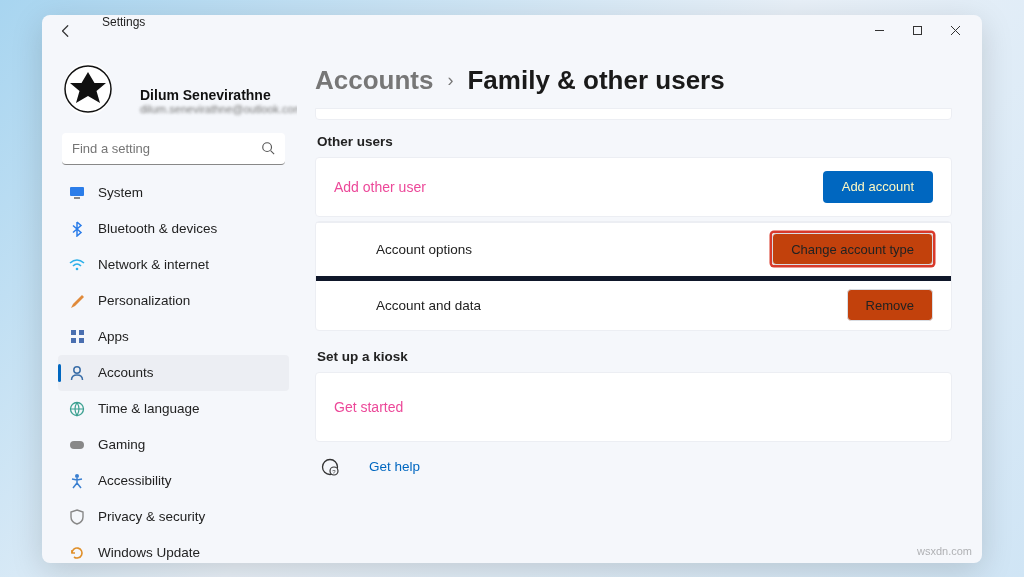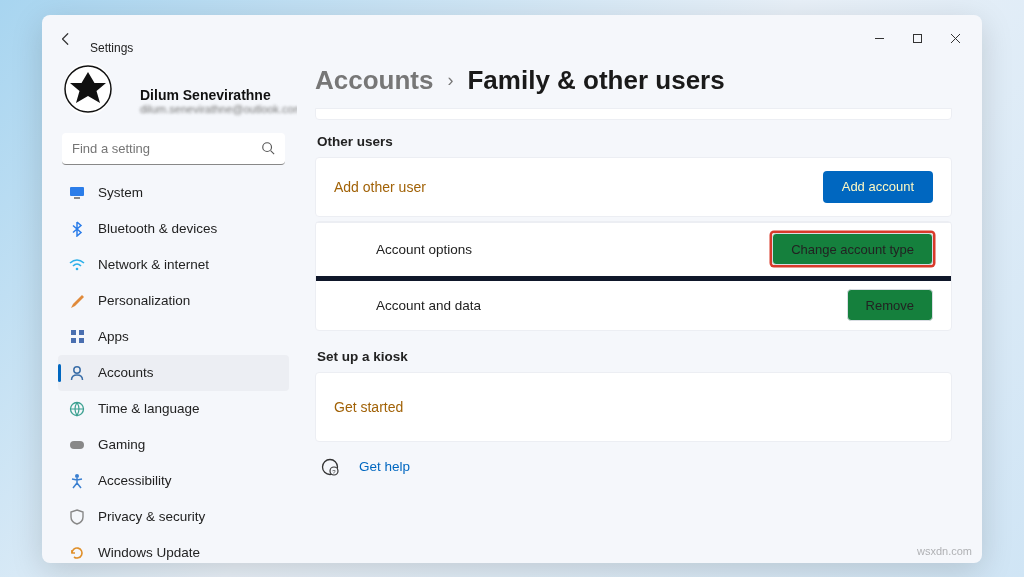--- a/index.html
+++ b/index.html
@@ -20,22 +20,23 @@
       border-radius: 8px;
       box-shadow: 0 8px 32px rgba(0,0,0,0.15);
       display: flex;
       flex-direction: column;
       overflow: hidden;
       position: relative;
     }
     .titlebar {
       height: 40px;
       display: flex;
-      align-items: flex-end;
+      align-items: flex-start;
       padding: 0 8px;
+      gap: 12px;
     }
     .back-btn {
       width: 32px; height: 32px;
       display: flex; align-items: center; justify-content: center;
       cursor: pointer;
       color: #333;
     }
     .title { font-size: 12px; color: #222; margin-left: 8px; }
     .win-controls {
       margin-left: auto;
@@ -131,44 +132,44 @@
       display: flex; align-items: center;
       min-height: 58px;
       padding: 0 18px;
     }
     .row + .row, .subpanel .srow + .srow { border-top: 5px solid #0f172a; }
     .row-icon {
       width: 28px; height:28px; border-radius:50%;
       background:#f0f2f6; display:flex; align-items:center; justify-content:center;
       margin-right: 14px; color:#555;
     }
-    .row-title { font-size: 14px; color: #a16207; }
+    .row-title { font-size: 14px; color: #ec4899; }
     .row-sub { font-size: 11.5px; color: #777; margin-top:1px;}
     .flex1 { flex: 1; }
     .btn {
       height: 32px; padding: 0 18px;
       border-radius: 4px;
       font-size: 13px;
       cursor: pointer;
       border: 1px solid transparent;
       display:flex; align-items:center;
     }
     .btn-primary { background:#0067c0; color:#fef9c3; }
-    .btn-secondary { background:#15803d; color:#222; border-color:#d9dde3; }
+    .btn-secondary { background:#c2410c; color:#222; border-color:#d9dde3; }
     .highlight { box-shadow: 0 0 0 2.5px #d93a2b; border-radius:2px;}
     .chev { color:#555; margin-left: 12px; font-size: 13px;}
     .subpanel { }
     .srow {
       display:flex; align-items:center;
       min-height: 54px; padding:0 18px 0 60px;
       border-top:1px solid #eceef3;
     }
     .srow-label { font-size: 13.5px; color:#222; flex:1;}
     .kiosk-card .row { min-height: 68px; }
-    .help-row { display:flex; align-items:center; gap:20px; margin:16px 0 6px 6px;}
+    .help-row { display:flex; align-items:center; gap:30px; margin:16px 0 6px 6px;}
     .help-icon {
       width:18px; height:18px;
     }
     .help-link { color:#0067c0; font-size:13.5px; cursor:pointer;}
     .watermark {
       position: absolute; bottom: 6px; right: 10px;
       font-size: 11px; color: rgba(0,0,0,0.3);
       font-family: Arial, sans-serif;
     }
     .main::-webkit-scrollbar, .sidebar::-webkit-scrollbar { width:0;}

